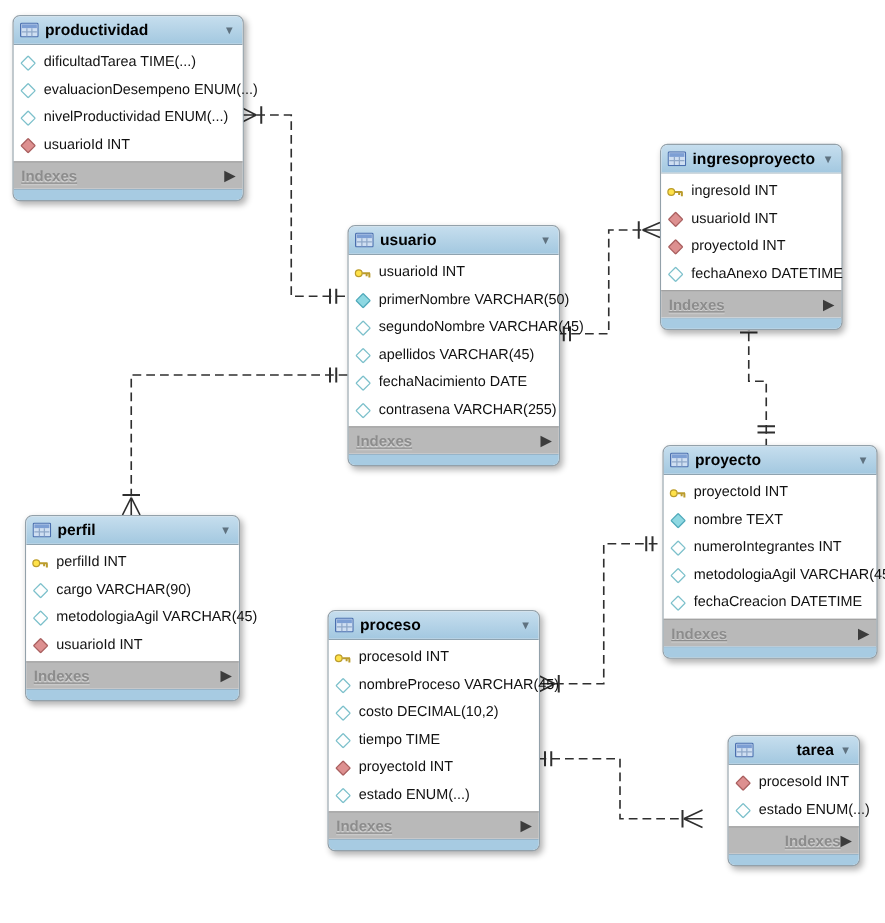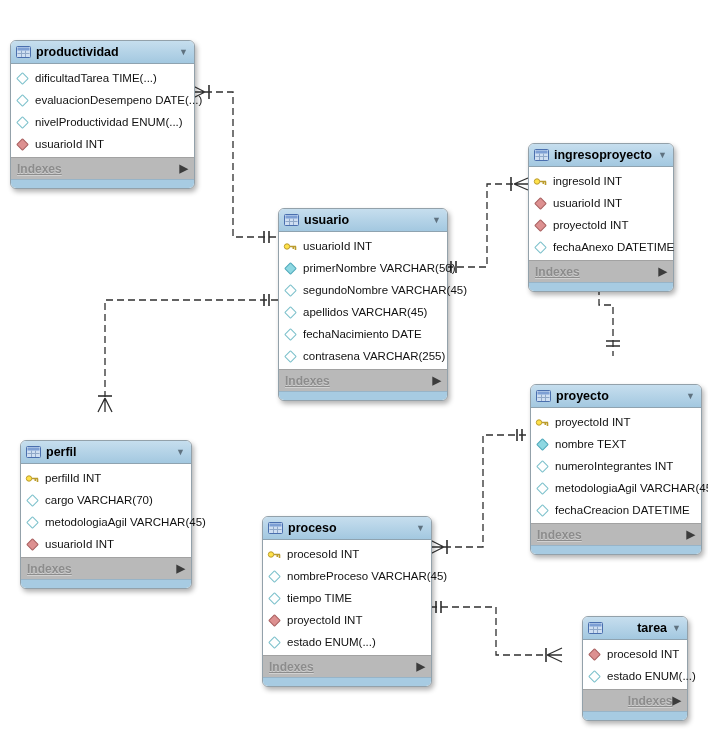--- a/index.html
+++ b/index.html
@@ -1,21 +1,21 @@
 <!DOCTYPE html>
 <html><head>
 <meta charset="utf-8">
 <style>
   html,body{margin:0;padding:0;background:#fff;}
   #canvas{position:relative;width:708px;height:738px;background:#ffffff;overflow:hidden;
           font-family:"Liberation Sans",sans-serif;}
   #rel-layer{position:absolute;left:0;top:0;z-index:0;}
 
   .table{position:absolute;z-index:1;border:1px solid #93a1aa;border-radius:6px;
-         background:#ffffff;box-shadow:2px 3px 5px rgba(0,0,0,0.30);margin-top:28px;}
+         background:#ffffff;box-shadow:2px 3px 5px rgba(0,0,0,0.30);}
   .thead{height:22px;display:flex;align-items:center;gap:5px;padding:0 5px;
          background:linear-gradient(#c6deee,#a3c8e0);
          border-bottom:1px solid #8fa3b0;border-radius:5px 5px 0 0;}
   .ttitle{flex:1;font-size:12.5px;font-weight:bold;color:#000;white-space:nowrap;
           overflow:hidden;}
   .collapse{font-size:9px;color:#5f7280;padding-right:1px;}
   .tbody{padding:3px 0 2px 0;background:#fff;}
   .row{height:22px;display:flex;align-items:center;gap:6px;padding:0 5px;
        font-size:11.5px;color:#111;white-space:nowrap;}
   .dmd{width:7px;height:7px;flex:none;transform:rotate(45deg);margin:0 2px;border-radius:1px;}
@@ -94,21 +94,21 @@
       <span class="ttitle">productividad</span>
       <span class="collapse">▼</span>
     </div>
     <div class="tbody">
       <div class="row">
           <span class="dmd nullable"></span>
           <span>dificultadTarea TIME(...)</span>
         </div>
       <div class="row">
           <span class="dmd nullable"></span>
-          <span>evaluacionDesempeno DATE(...)</span>
+          <span>evaluacionDesempeno ENUM(...)</span>
         </div>
       <div class="row">
           <span class="dmd nullable"></span>
           <span>nivelProductividad ENUM(...)</span>
         </div>
       <div class="row">
           <span class="dmd fk"></span>
           <span>usuarioId INT</span>
         </div>
     </div>
@@ -222,21 +222,21 @@
     <div class="tbody">
       <div class="row">
           <svg class="keyicon" width="14" height="11" viewBox="0 0 14 11">
             <circle cx="4" cy="5.5" r="2.7" fill="#ffe24a" stroke="#bb9c2d"></circle>
             <path d="M6.8,5.5 H13 M10.3,5.5 V8 M12.5,5.5 V9" stroke="#bb9c2d" stroke-width="1.6" fill="none"></path>
           </svg>
           <span>perfilId INT</span>
         </div>
       <div class="row">
           <span class="dmd nullable"></span>
-          <span>cargo VARCHAR(70)</span>
+          <span>cargo VARCHAR(90)</span>
         </div>
       <div class="row">
           <span class="dmd nullable"></span>
           <span>metodologiaAgil VARCHAR(45)</span>
         </div>
       <div class="row">
           <span class="dmd fk"></span>
           <span>usuarioId INT</span>
         </div>
     </div>
@@ -310,20 +310,24 @@
             <path d="M6.8,5.5 H13 M10.3,5.5 V8 M12.5,5.5 V9" stroke="#bb9c2d" stroke-width="1.6" fill="none"></path>
           </svg>
           <span>procesoId INT</span>
         </div>
       <div class="row">
           <span class="dmd nullable"></span>
           <span>nombreProceso VARCHAR(45)</span>
         </div>
       <div class="row">
           <span class="dmd nullable"></span>
+          <span>costo DECIMAL(10,2)</span>
+        </div>
+      <div class="row">
+          <span class="dmd nullable"></span>
           <span>tiempo TIME</span>
         </div>
       <div class="row">
           <span class="dmd fk"></span>
           <span>proyectoId INT</span>
         </div>
       <div class="row">
           <span class="dmd nullable"></span>
           <span>estado ENUM(...)</span>
         </div>

